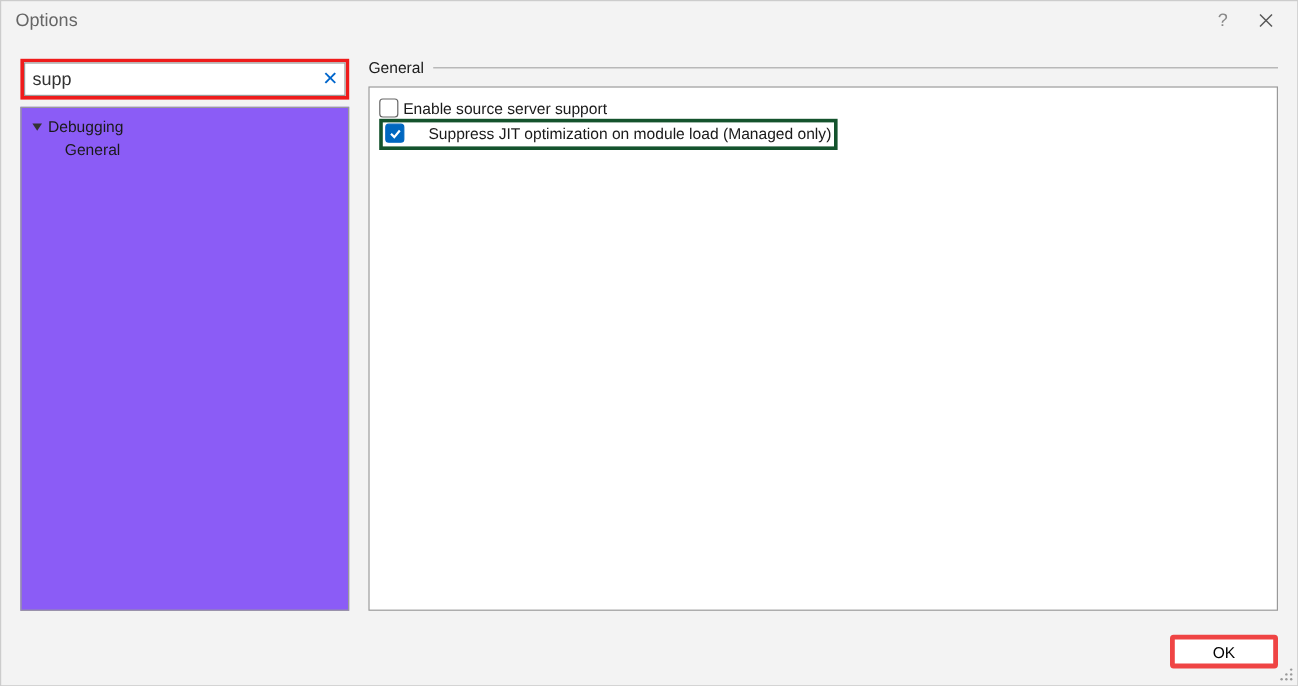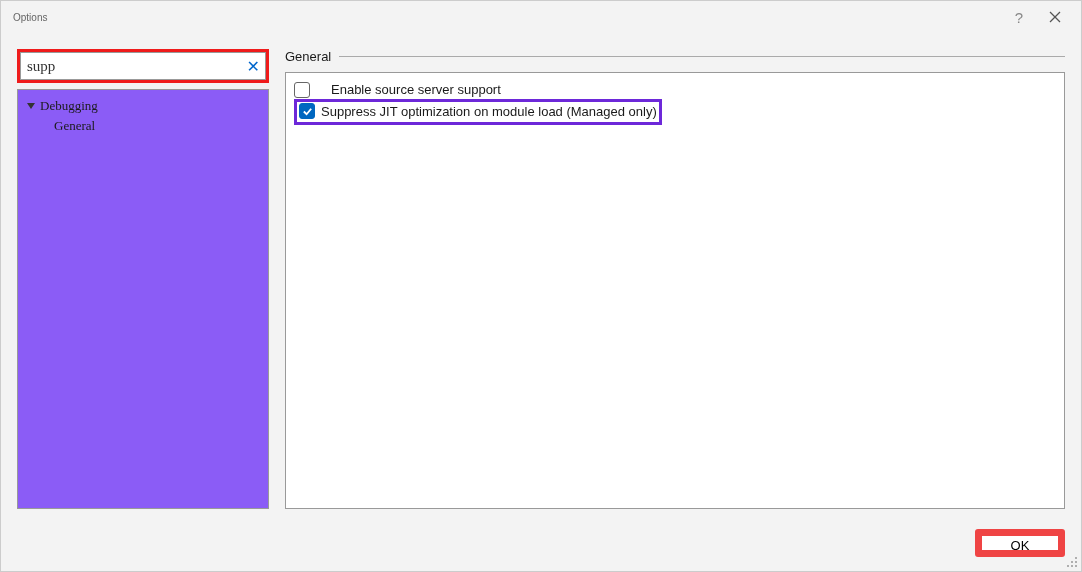--- a/index.html
+++ b/index.html
@@ -26,21 +26,21 @@
     }
     .titlebar {
       display: flex;
       align-items: center;
       height: 32px;
       padding: 0 8px 0 12px;
       color: #666;
     }
     .titlebar-title {
       flex: 1;
-      font-size: 10px;
+      font-size: 15px;
     }
     .titlebar-btn {
       width: 36px;
       height: 28px;
       display: flex;
       align-items: center;
       justify-content: center;
       color: #555;
       cursor: pointer;
     }
@@ -52,25 +52,24 @@
       font-size: 15px;
       color: #888;
     }
     .content {
       flex: 1;
       display: flex;
       padding: 16px 16px 8px 16px;
       gap: 16px;
     }
     .left-pane {
-      width: 252px;
+      width: 274px;
       display: flex;
       flex-direction: column;
       gap: 6px;
-      font-family: Liberation Serif, serif;
     }
     .search-wrap {
       position: relative;
       border: 3px solid #ef1b1b;
       padding: 0;
     }
     .search-input {
       width: 100%;
       height: 28px;
       padding: 2px 28px 2px 6px;
@@ -127,21 +126,22 @@
       background: #aaa;
     }
     .options-box {
       flex: 1;
       background: #fff;
       border: 1px solid #999;
       padding: 8px 8px;
     }
     .check-row {
       display: flex;
-      gap: 21px;
+      align-items: center;
+      gap: 4px;
       padding: 1px 0;
     }
     .checkbox {
       width: 16px;
       height: 16px;
       border-radius: 3px;
       display: inline-flex;
       align-items: center;
       justify-content: center;
       flex-shrink: 0;
@@ -153,37 +153,37 @@
     .checkbox-checked {
       background: #0067c0;
       border: 1.5px solid #0067c0;
       color: #fff;
     }
     .checkbox-checked svg {
       width: 11px;
       height: 11px;
     }
     .highlight {
-      border: 3px solid #6d28d9;
+      border: 3px solid #14532d;
       padding: 1px 2px 3px 2px;
       display: inline-flex;
       align-items: center;
-      gap: 6px;
+      gap: 20px;
     }
     .footer {
       display: flex;
       justify-content: flex-end;
       gap: 8px;
       padding: 12px 16px 14px 16px;
     }
     .btn {
       min-width: 90px;
       height: 28px;
       background: #fff;
-      border: 7px solid #ef4444;
+      border: 4px solid #ef4444;
       border-radius: 3px;
       padding: 2px 18px;
       font-family: inherit;
       font-size: 13px;
       cursor: pointer;
     }
     .resize-grip {
       position: absolute;
       right: 4px;
       bottom: 4px;

